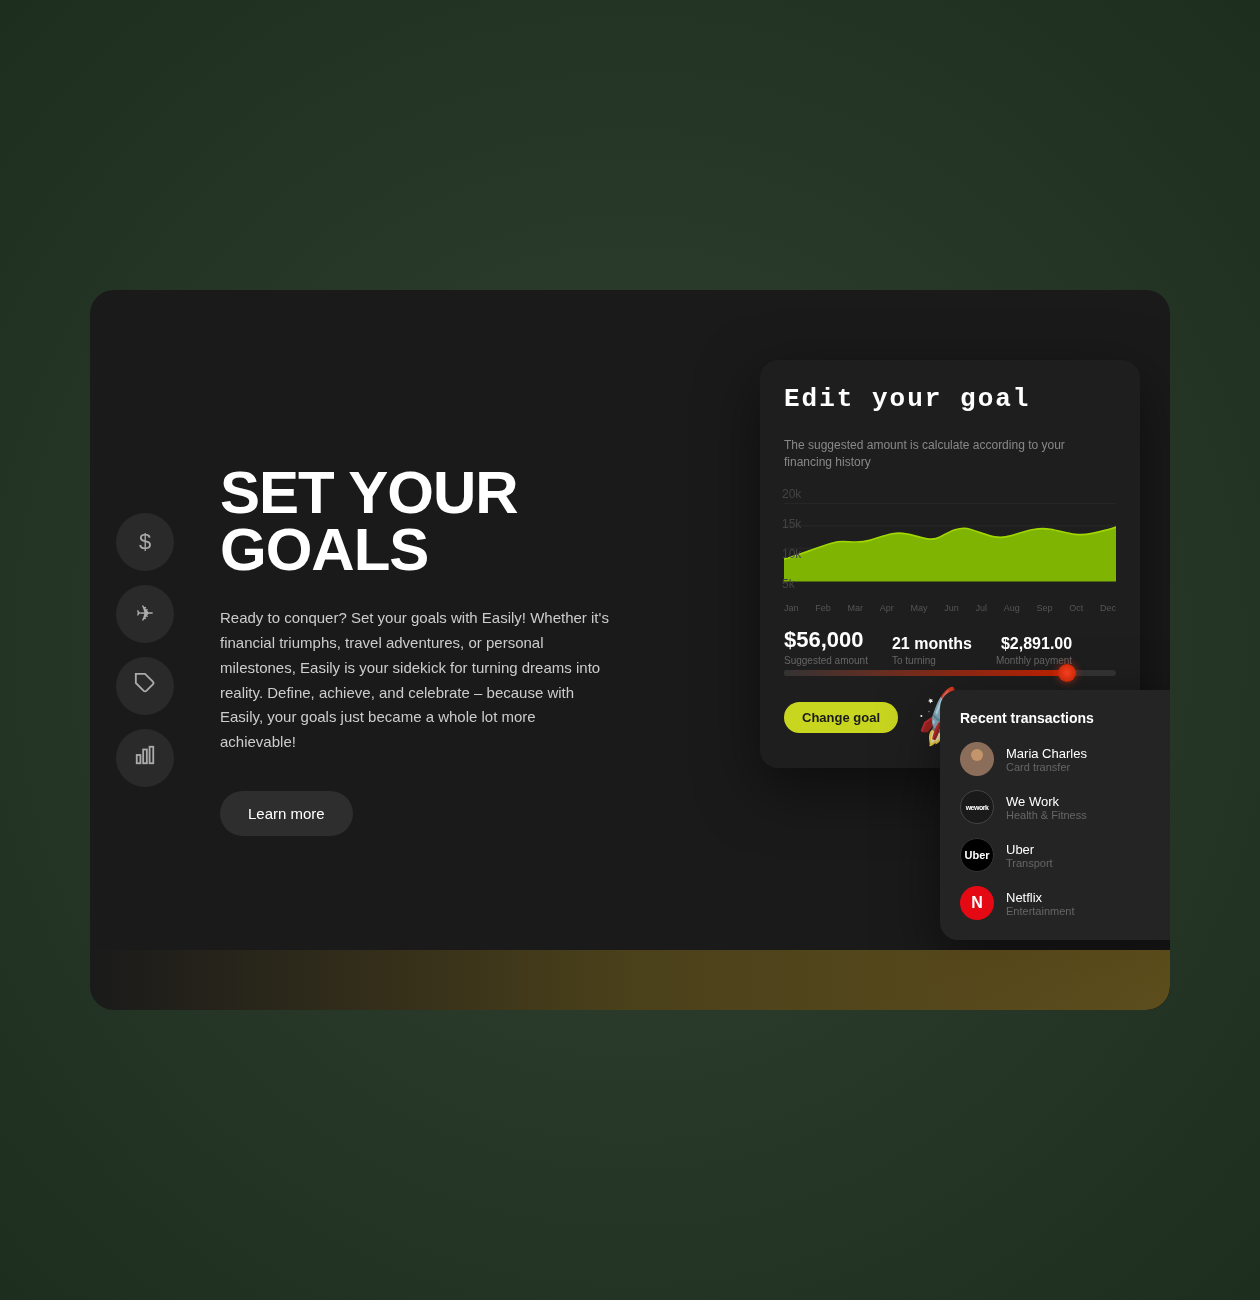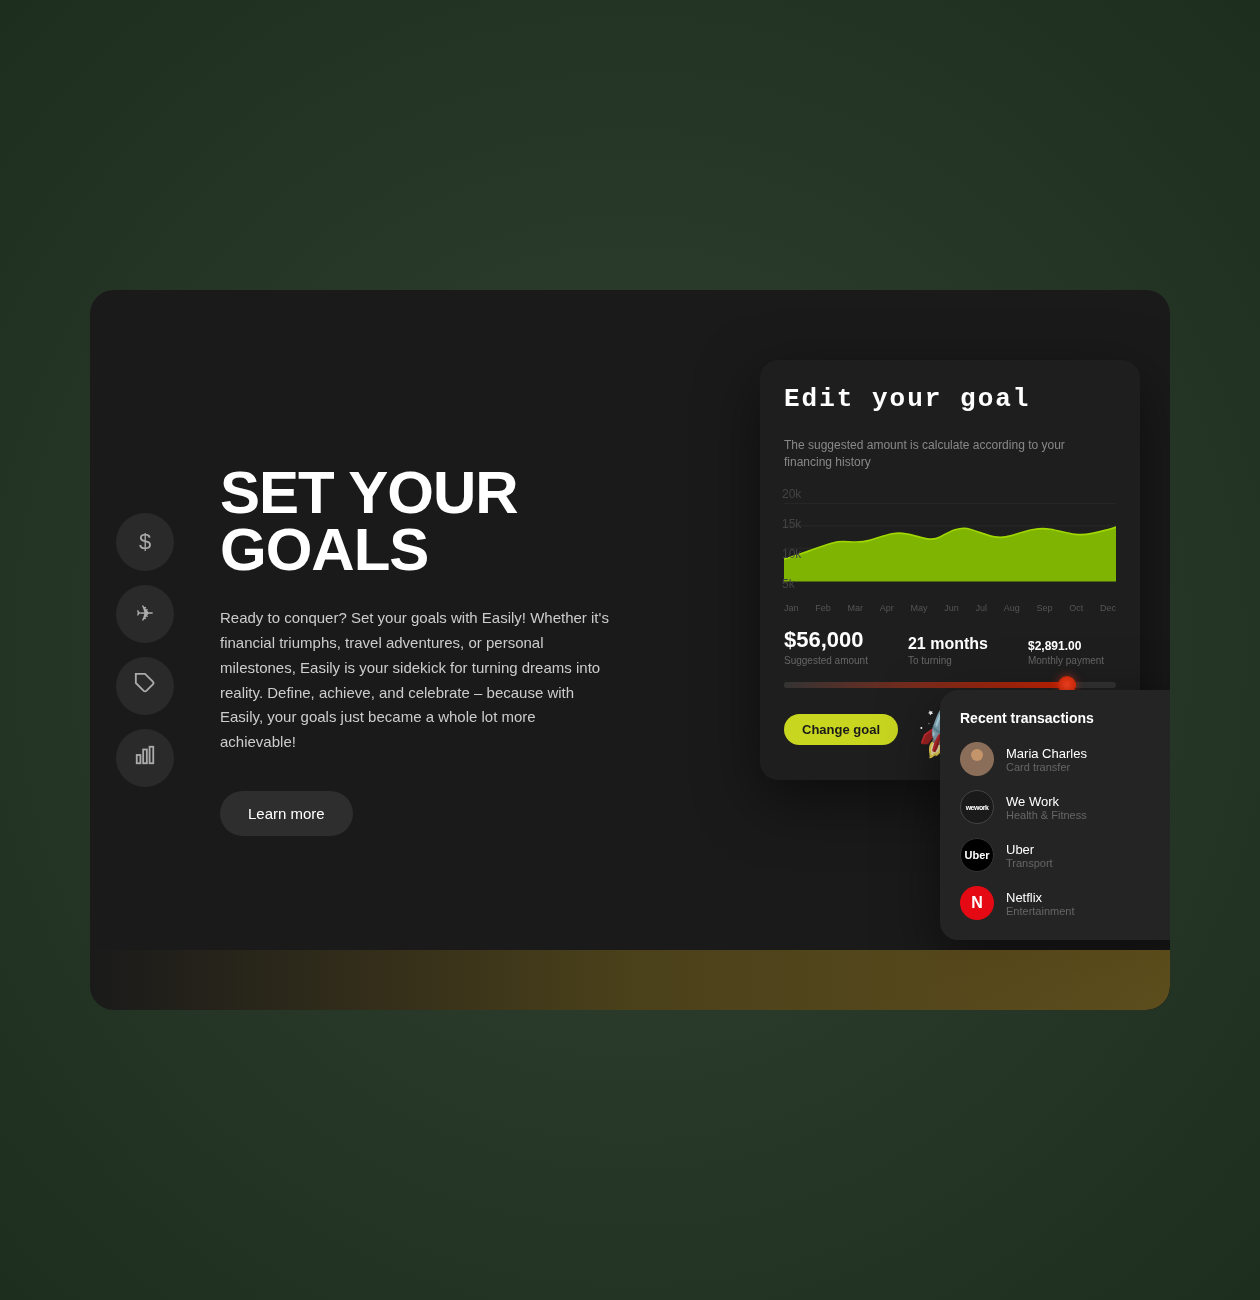--- a/index.html
+++ b/index.html
@@ -157,22 +157,22 @@
       display: flex;
       justify-content: space-between;
       font-size: 9px;
       color: #555;
       margin-top: 4px;
       margin-bottom: 14px;
     }
 
     .goal-stats {
       display: flex;
-      gap: 40px;
-      margin-bottom: 16px;
+      gap: 24px;
+      margin-bottom: 4px;
       align-items: flex-end;
     }
 
     .stat-item {}
     .stat-value {
       font-size: 22px;
       font-weight: 800;
       color: #ffffff;
     }
     .stat-label {
@@ -392,21 +392,21 @@
         <div class="goal-stats">
           <div class="stat-item">
             <div class="stat-value">$56,000</div>
             <div class="stat-label">Suggested amount</div>
           </div>
           <div class="stat-item">
             <div class="stat-value" style="font-size:16px;">21 months</div>
             <div class="stat-label">To turning</div>
           </div>
           <div class="stat-item">
-            <div class="stat-value" style="font-size:12px;">$2,891.00</div>
+            <div class="stat-value" style="font-size:16px;text-align:right;">$2,891.00</div>
             <div class="stat-label">Monthly payment</div>
           </div>
         </div>
 
         <div class="slider-container">
           <div class="slider-fill"></div>
           <div class="slider-thumb"></div>
         </div>
 
         <div style="display:flex; align-items:center; gap:16px;">

